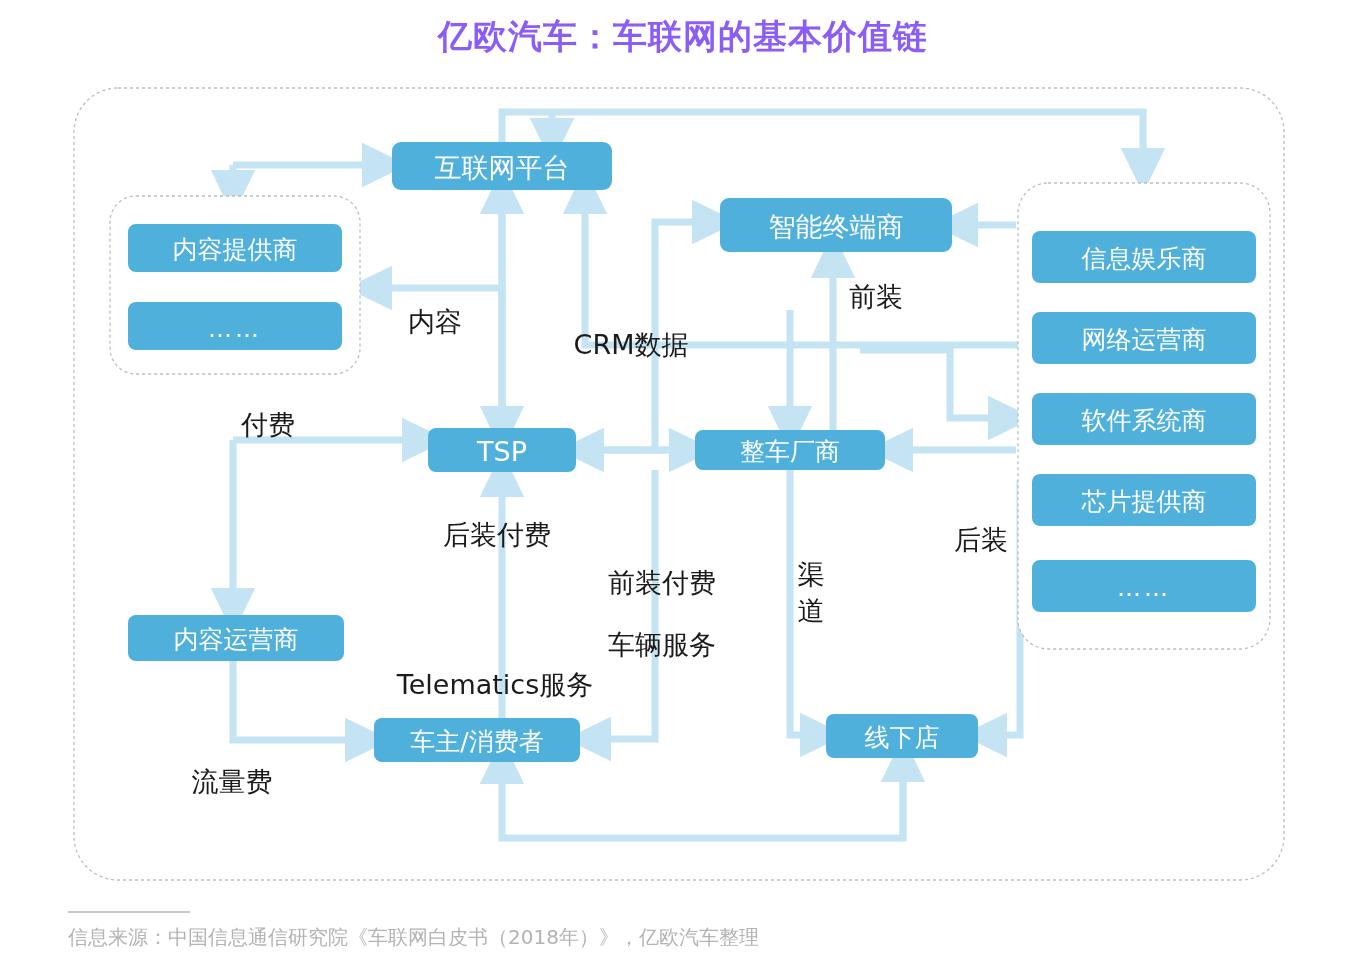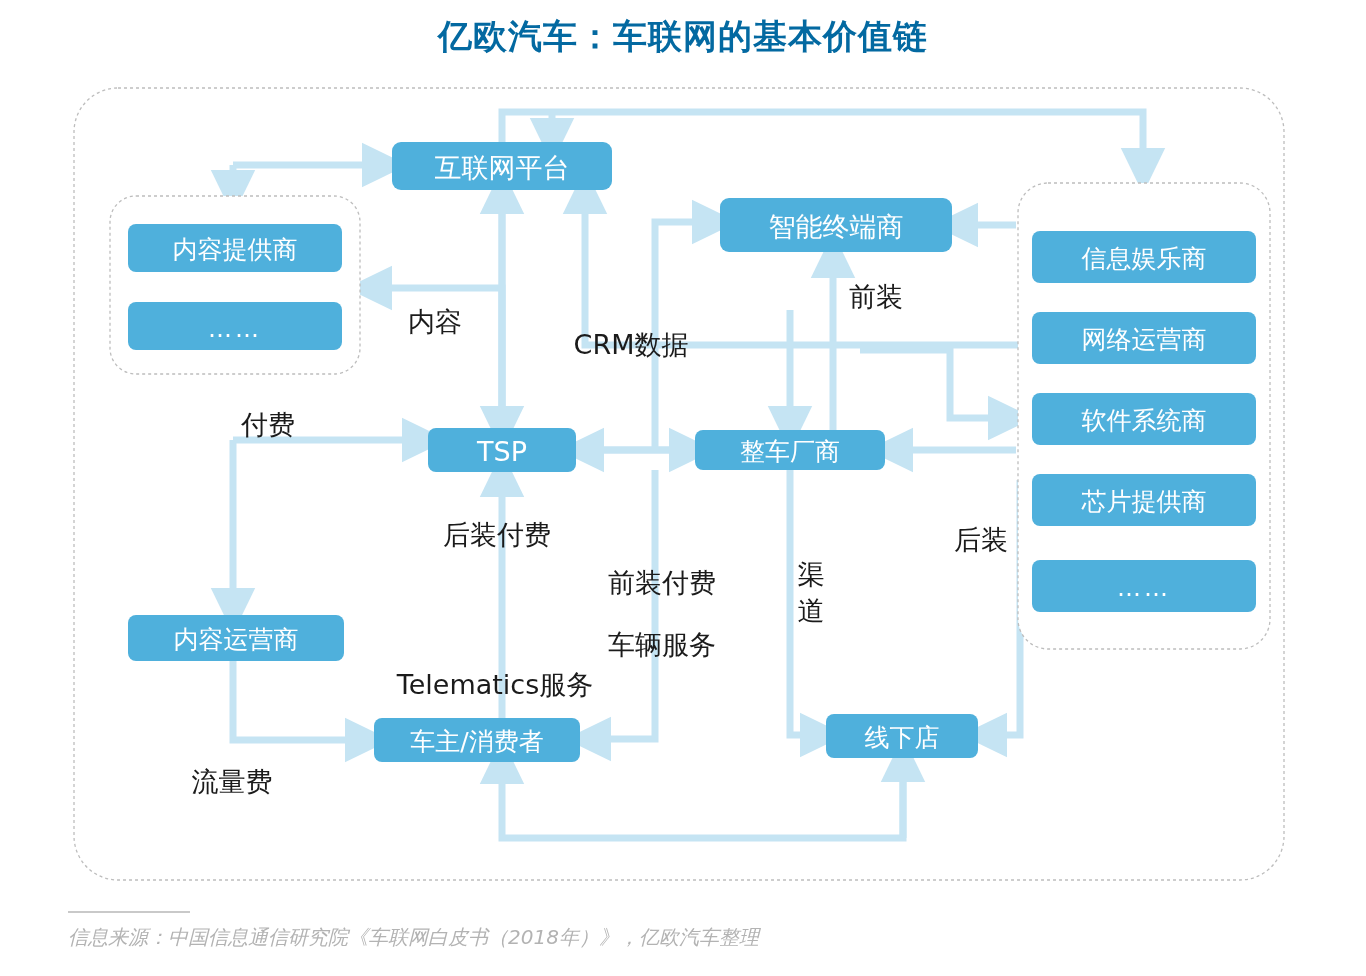--- a/index.html
+++ b/index.html
@@ -1,37 +1,37 @@
 <!DOCTYPE html>
 <html><head>
 <meta charset="utf-8">
 <style>
   html,body{margin:0;padding:0;background:#ffffff;}
   body{width:1366px;height:976px;font-family:"Liberation Sans","DejaVu Sans",sans-serif;-webkit-font-smoothing:antialiased;}
   #stage{position:relative;width:1366px;height:976px;overflow:hidden;background:#fff;}
   #title{
     position:absolute;left:0;top:14px;width:1366px;text-align:center;
-    font-size:34px;font-weight:bold;color:#0369a1;letter-spacing:1px;
+    font-size:34px;font-weight:bold;color:#8b5cf6;letter-spacing:1px;
     font-family:"DejaVu Sans","Liberation Sans",sans-serif;
   }
   svg#canvas{position:absolute;left:0;top:0;width:1366px;height:976px;}
   .nodeLabel{
     fill:#ffffff;font-size:27px;font-family:"DejaVu Sans","Liberation Sans",sans-serif;
     text-anchor:middle;dominant-baseline:central;
   }
   .nodeLabel.small{font-size:25px;}
   .edgeLabel{
     fill:#1b1b1b;font-size:27px;font-family:"DejaVu Sans","Liberation Sans",sans-serif;
     text-anchor:middle;dominant-baseline:central;
   }
   .dots{fill:#ffffff;font-size:24px;letter-spacing:3px;text-anchor:middle;dominant-baseline:central;
         font-family:"DejaVu Sans","Liberation Sans",sans-serif;}
   #footer{
     position:absolute;left:68px;top:924px;width:1230px;
-    font-size:20px;font-style:italic;color:#b3b3b3;
+    font-size:20px;color:#b3b3b3;
     font-family:"DejaVu Sans","Liberation Sans",sans-serif;white-space:nowrap;
   }
   #footrule{position:absolute;left:68px;top:911px;width:122px;height:2px;background:#c9c9c9;}
 </style>
 </head>
 <body>
 
 <div id="stage">
 
   <div id="title">亿欧汽车：车联网的基本价值链</div>

